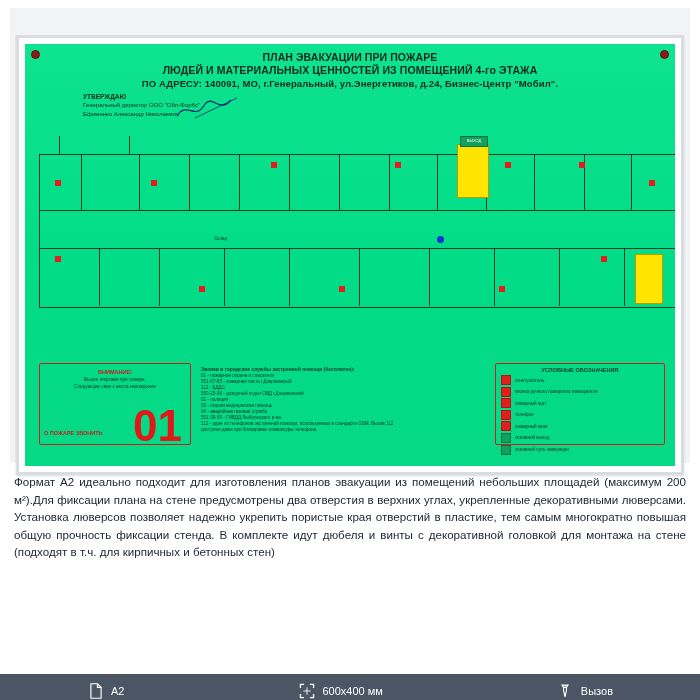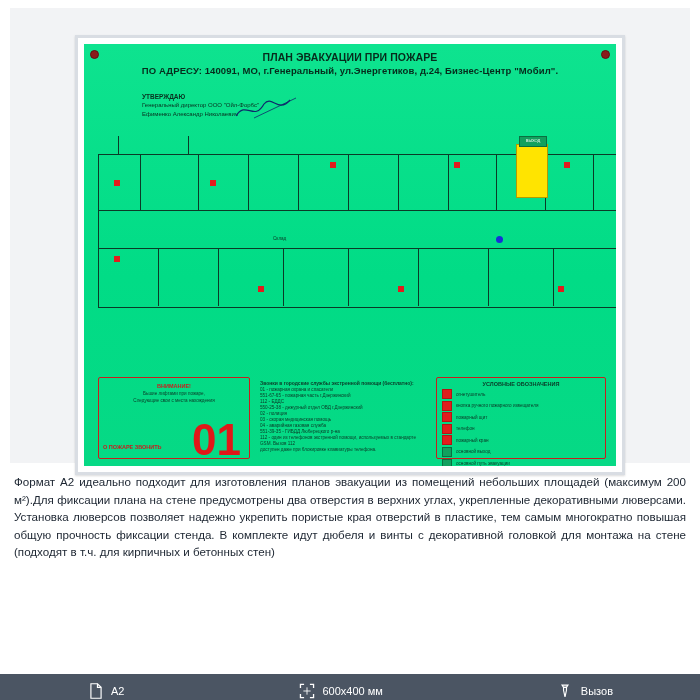--- a/index.html
+++ b/index.html
@@ -21,21 +21,21 @@
   
   .plan-wrap{
     margin:8px 10px 0 10px;
     height:455px;
     background:#f2f3f5;
     display:flex;align-items:center;justify-content:center;
     position:relative;
   }
   .frame{
     position:relative;
-    width:550px;height:440px;
+    width:668px;height:440px;
     background:#ffffff;
     border:3px solid #d9dde3;
     box-shadow:0 1px 2px rgba(0,0,0,.15);
     box-sizing:border-box;
     margin-top:39px;
   }
   .board{
     position:absolute;left:6px;top:6px;right:6px;bottom:6px;
     background:#00e08a;
     background:linear-gradient(180deg,#0ee38f 0%,#01dc86 55%,#06d985 100%);
@@ -83,21 +83,21 @@
     color:#fff;font-size:4px;text-align:center;line-height:8px;
   }
   .redsym{position:absolute;background:#e11d1d;}
   .bluedot{
     position:absolute;width:7px;height:7px;border-radius:50%;
     background:#1630d8;
   }
 
   
   .panels{
-    position:absolute;left:14px;right:10px;bottom:7px;height:82px;
+    position:absolute;left:14px;right:10px;bottom:21px;height:82px;
     display:flex;gap:6px;
   }
   .p-red{
     width:150px;border:1.6px solid #c81e1e;border-radius:2px;
     position:relative;background:transparent;
   }
   .p-red .warn{
     color:#c81e1e;font-weight:bold;font-size:5.5px;text-align:center;
     margin-top:5px;line-height:7px;
   }
@@ -158,20 +158,21 @@
 
   <div class="plan-wrap">
     <div class="frame">
       <div class="board">
 
         <div class="grommet" style="left:6px;top:6px;"></div>
         <div class="grommet" style="right:6px;top:6px;"></div>
 
         <div class="plan-title">
           <div class="l1">ПЛАН ЭВАКУАЦИИ ПРИ ПОЖАРЕ</div>
+          <div class="l2">ЛЮДЕЙ И МАТЕРИАЛЬНЫХ ЦЕННОСТЕЙ ИЗ ПОМЕЩЕНИЙ 4-го ЭТАЖА</div>
           <div class="l3">ПО АДРЕСУ: 140091, МО, г.Генеральный, ул.Энергетиков, д.24, Бизнес-Центр "Мобил".</div>
         </div>
 
         <div class="approve">
           <div class="b">УТВЕРЖДАЮ</div>
           <div>Генеральный директор  ООО "Ойл-Форбс"</div>
           <div>Ефименко Александр Николаевич</div>
         </div>
         <svg class="sign" viewBox="0 0 70 26">
           <path d="M2 20 C12 4, 20 26, 30 8 C38 -2, 44 18, 56 4" stroke="#0f2a6b" stroke-width="1.2" fill="none"></path>

